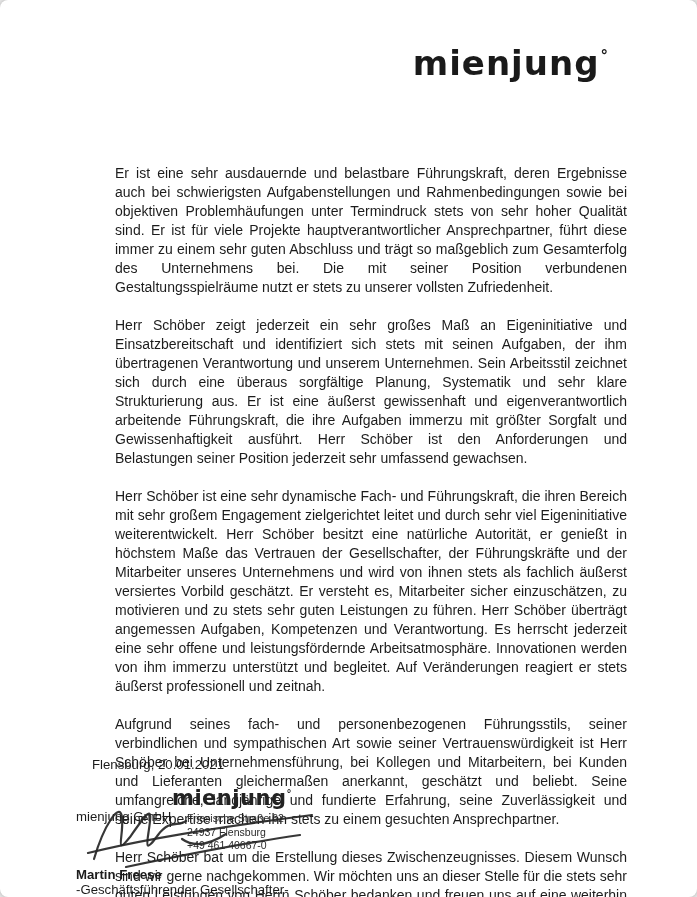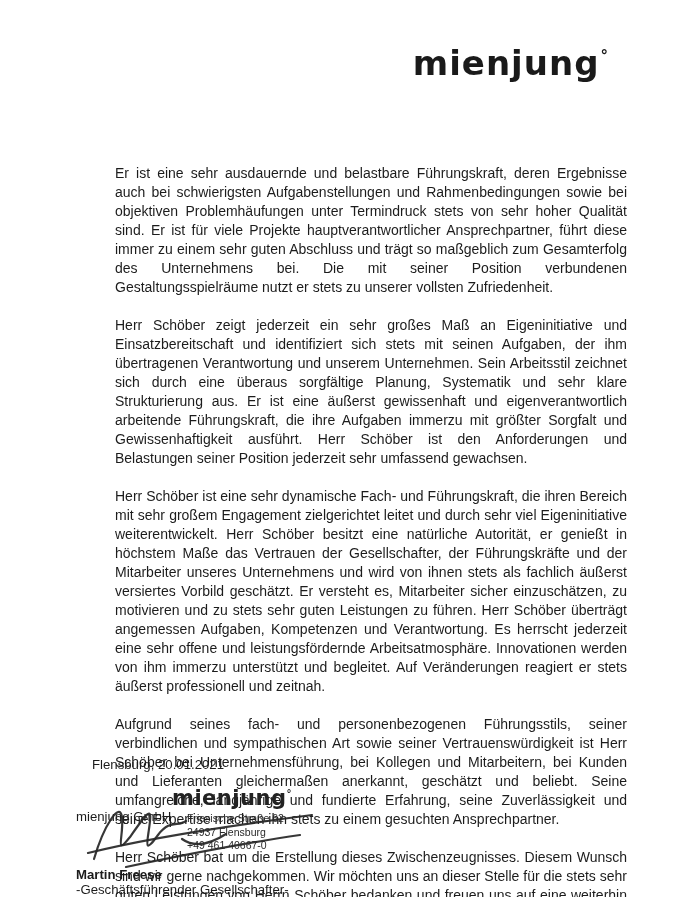--- a/index.html
+++ b/index.html
@@ -5,20 +5,21 @@
   html,body { margin:0; padding:0; background:#e8e8e8; }
   .page {
     position:relative;
     width:697px; height:897px;
     margin:0 auto;
     background:#ffffff;
     font-family:"Liberation Sans", sans-serif;
     color:#1c1c1c;
     overflow:hidden;
     box-shadow:0 0 4px rgba(0,0,0,0.25);
+    border-radius:8px;
   }
   
   .logo {
     position:absolute; top:46px; right:88px;
     font-family:"DejaVu Sans", sans-serif;
     font-size:34px; font-weight:600; letter-spacing:1px;
     color:#1a1a1a; line-height:1;
     white-space:nowrap;
   }
   .logo .mark {

